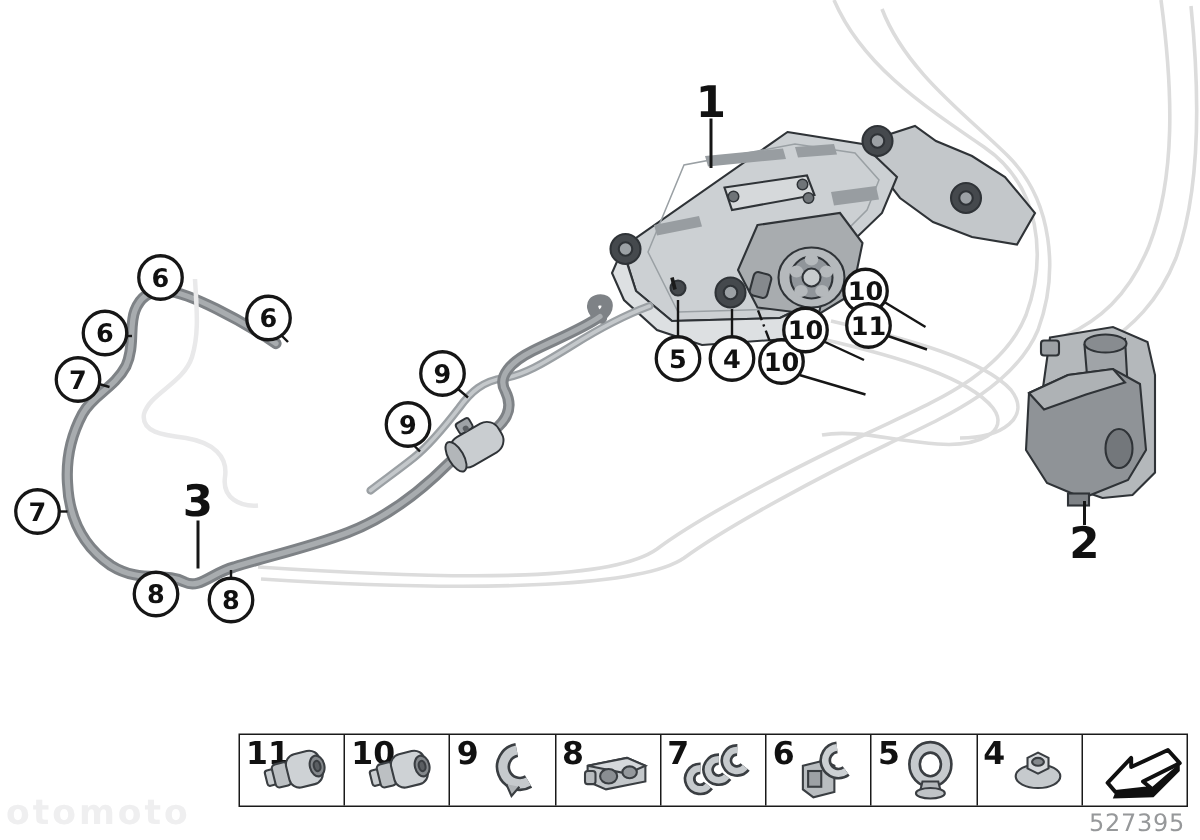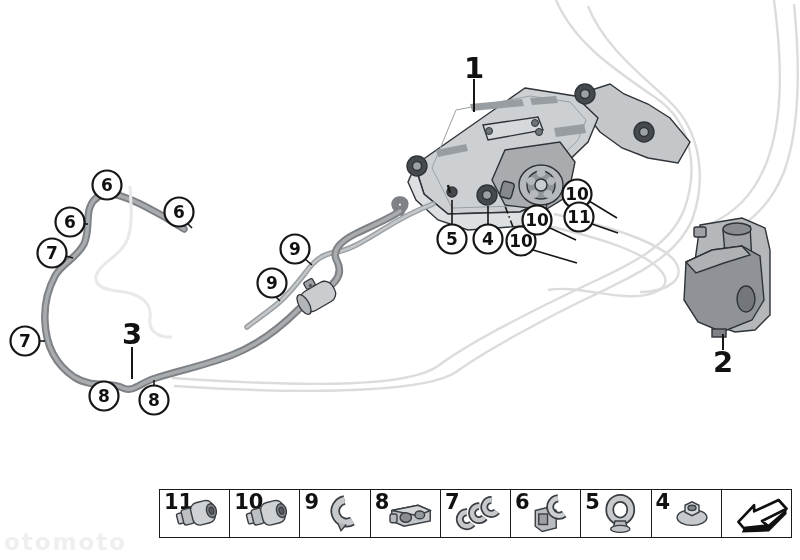--- a/index.html
+++ b/index.html
@@ -300,15 +300,16 @@
         <span class="legend-num"></span>
         <span class="legend-icon"><svg width="56" height="46" viewBox="0 0 64 48">
             <g>
               <path d="M5,33 L23,14 23,21 51,8 60,18 32,32 38,37 11,40 Z" fill="#ffffff" stroke="#101010" stroke-width="3" stroke-linejoin="round"></path>
               <path d="M11,40 L38,37 60,18 60,24 40,44 9,45 Z" fill="#101010"></path>
             </g>
           </svg></span>
       </div>
     </div>
 
+  <div id="doc-number">527395</div>
 
   <div id="watermark">otomoto</div>
 </div>
 
 </body></html>

